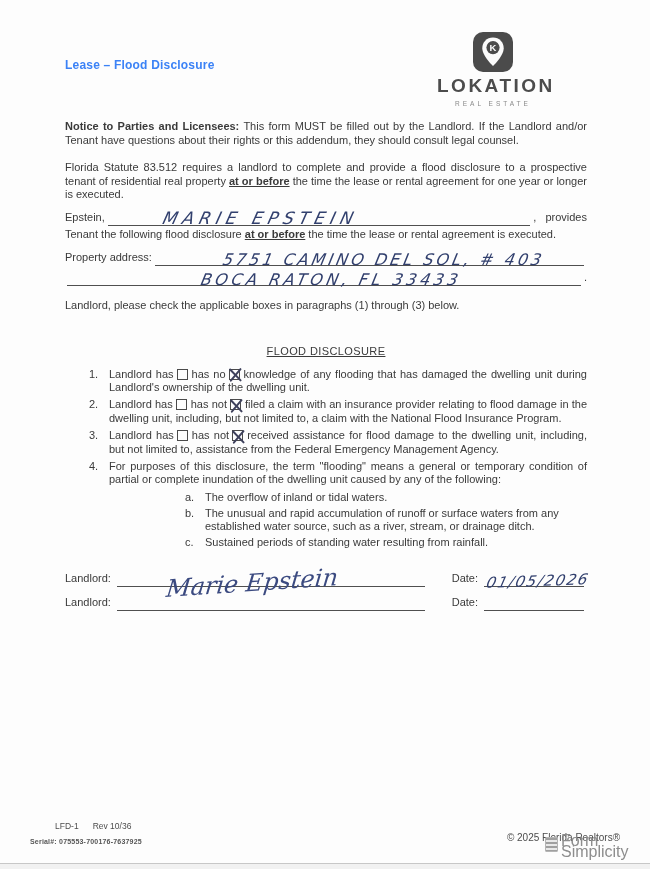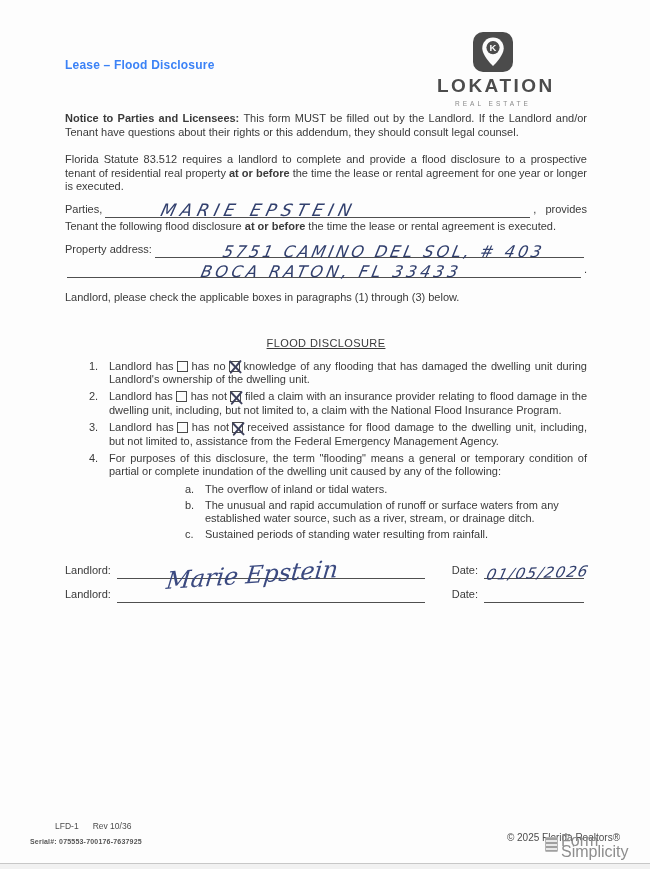--- a/index.html
+++ b/index.html
@@ -3,34 +3,34 @@
 <meta charset="utf-8">
 <style>
   * { margin:0; padding:0; box-sizing:border-box; }
   html,body { background:#e9e9e9; }
   .page {
     position:relative; width:650px; height:869px; margin:0 auto;
     background:#fdfdfd; overflow:hidden;
     font-family:"Liberation Sans", sans-serif;
     color:#3a3a3a; font-size:11px; line-height:13.6px;
   }
-  .content { position:absolute; left:65px; top:0; width:522px; }
+  .content { position:absolute; left:65px; top:8px; width:522px; }
 
   
   .title { position:absolute; left:65px; top:59px; font-size:12px; font-weight:bold; color:#3b82f6; letter-spacing:.2px; }
   .logo { position:absolute; left:437px; top:31px; width:112px; text-align:center; }
   .logo-icon { display:block; margin:0 auto 3px; }
   .brand { font-size:19px; font-weight:bold; color:#4c4c4c; letter-spacing:2.5px; line-height:19px; }
   .tagline { font-size:6.5px; color:#8a8a8a; letter-spacing:3px; margin-top:2px; }
 
   
   .para { text-align:justify; }
   .p-notice { padding-top:112px; }
   .p-statute { margin-top:14px; }
-  .emph { font-weight:bold; }
+  .emph { font-weight:bold; text-decoration:underline; }
   .lead { font-weight:bold; }
 
   
   .fillrow { display:flex; align-items:flex-end; margin-top:9px; }
   .fillrow .lbl { flex-shrink:0; padding-bottom:1px; }
   .line { flex:1; border-bottom:1px solid #4f4f4f; position:relative; margin:0 3px; height:15px; }
   .suffix { flex-shrink:0; padding-bottom:1px; white-space:pre; }
   .tenant-line { margin-top:2px; text-align:justify; }
   .addr-row2 { margin-top:5px; }
   .addr-row2 .line { margin-left:2px; }
@@ -107,21 +107,21 @@
     <div class="tagline">REAL ESTATE</div>
   </div>
 
   <div class="content">
 
     <p class="para p-notice"><span class="lead">Notice to Parties and Licensees:</span><span> This form MUST be filled out by the Landlord. If the Landlord and/or Tenant have questions about their rights or this addendum, they should consult legal counsel.</span></p>
 
     <p class="para p-statute"><span>Florida Statute 83.512 requires a landlord to complete and provide a flood disclosure to a prospective tenant of residential real property </span><span class="emph">at or before</span><span> the time the lease or rental agreement for one year or longer is executed.</span></p>
 
     <div class="fillrow">
-      <span class="lbl">Parties,</span>
+      <span class="lbl">Epstein,</span>
       <span class="line">
         <span class="hw hw-name">MARIE EPSTEIN</span>
       </span>
       <span class="suffix">,   provides</span>
     </div>
     <p class="tenant-line"><span>Tenant the following flood disclosure </span><span class="emph">at or before</span><span> the time the lease or rental agreement is executed.</span></p>
 
     <div class="fillrow">
       <span class="lbl">Property address:</span>
       <span class="line">

